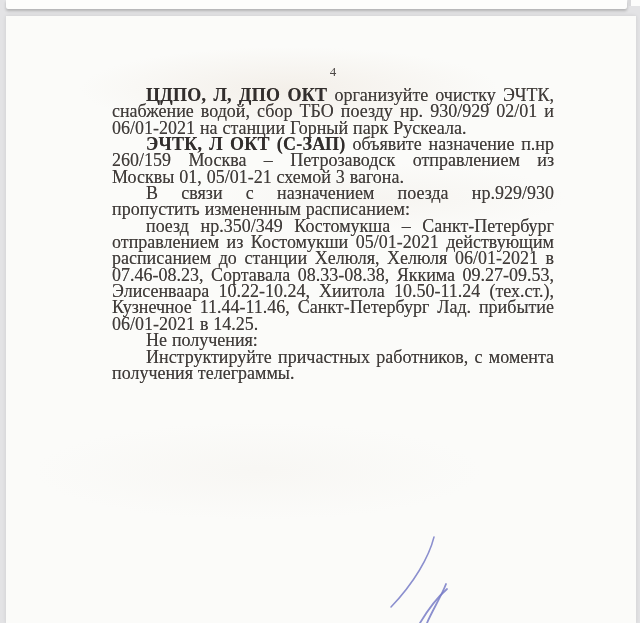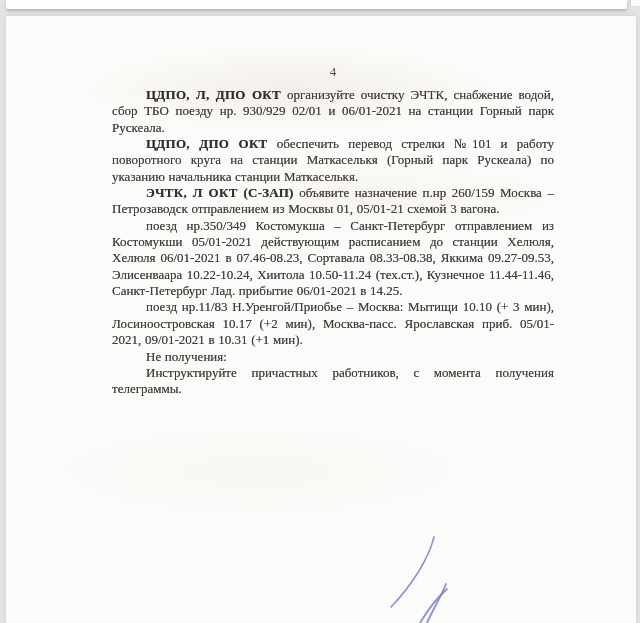--- a/index.html
+++ b/index.html
@@ -34,21 +34,21 @@
   }
   .page-number{
     position:absolute;top:48px;left:106px;width:442px;
     text-align:center;font-size:13px;color:#4c4846;
   }
   .content{
     position:absolute;left:106px;top:71px;width:442px;
   }
   .content p{
     margin:0;text-align:justify;text-indent:34px;
-    font-size:13px;line-height:16.35px;color:#403c3a;
+    font-size:18px;line-height:16.35px;color:#403c3a;
     text-shadow:0 0 .5px rgba(64,58,54,.65);
     word-spacing:.4px;
   }
   .content p b{color:#322e2d;letter-spacing:.25px;}
   .signature{
     position:absolute;left:0;top:0;width:640px;height:623px;
     pointer-events:none;
   }
 </style>
 </head>
@@ -56,24 +56,23 @@
 
 <div class="viewport">
   <div class="prev-page-edge"></div>
   <div class="corner-sliver"></div>
 
   <div class="page">
     <div class="page-number">4</div>
 
     <div class="content">
       <p><b>ЦДПО, Л, ДПО ОКТ</b><span> организуйте очистку ЭЧТК, снабжение водой, сбор ТБО поезду нр. 930/929 02/01 и 06/01-2021 на станции Горный парк Рускеала.</span></p>
-      <p><b>ЦДПО, ДПО ОКТ</b><span> обеспечить перевод стрелки №101 и работу поворотного круга на станции Маткаселькя (Горный парк Рускеала) по указанию начальника станции Маткаселькя.</span></p>
       <p><b>ЭЧТК, Л ОКТ (С-ЗАП)</b><span> объявите назначение п.нр 260/159 Москва – Петрозаводск отправлением из Москвы 01, 05/01-21 схемой 3 вагона.</span></p>
+      <p><span>В связи с назначением поезда нр.929/930 пропустить измененным расписанием:</span></p>
       <p><span>поезд нр.350/349 Костомукша – Санкт-Петербург отправлением из Костомукши 05/01-2021 действующим расписанием до станции Хелюля, Хелюля 06/01-2021 в 07.46-08.23, Сортавала 08.33-08.38, Яккима 09.27-09.53, Элисенваара 10.22-10.24, Хиитола 10.50-11.24 (тех.ст.), Кузнечное 11.44-11.46, Санкт-Петербург Лад. прибытие 06/01-2021 в 14.25.</span></p>
-      <p><span>поезд нр.11/83 Н.Уренгой/Приобье – Москва: Мытищи 10.10 (+ 3 мин), Лосиноостровская 10.17 (+2 мин), Москва-пасс. Ярославская приб. 05/01-2021, 09/01-2021 в 10.31 (+1 мин).</span></p>
       <p><span>Не получения:</span></p>
       <p><span>Инструктируйте причастных работников, с момента получения телеграммы.</span></p>
     </div>
   </div>
 
   <svg class="signature" viewBox="0 0 640 623" xmlns="http://www.w3.org/2000/svg">
     <path d="M434 537 C429 557 414 583 391 607" fill="none" stroke-width="1.5" stroke-linecap="round" opacity="0.85" stroke="#777bc7"></path>
     <path d="M446 584 C441 597 432 611 427 623" fill="none" stroke-width="1.8" stroke-linecap="round" opacity="0.85" stroke="#777bc7"></path>
     <path d="M420 623 C429 608 440 595 447 589" fill="none" stroke-width="1.8" stroke-linecap="round" opacity="0.85" stroke="#777bc7"></path>
   </svg>

